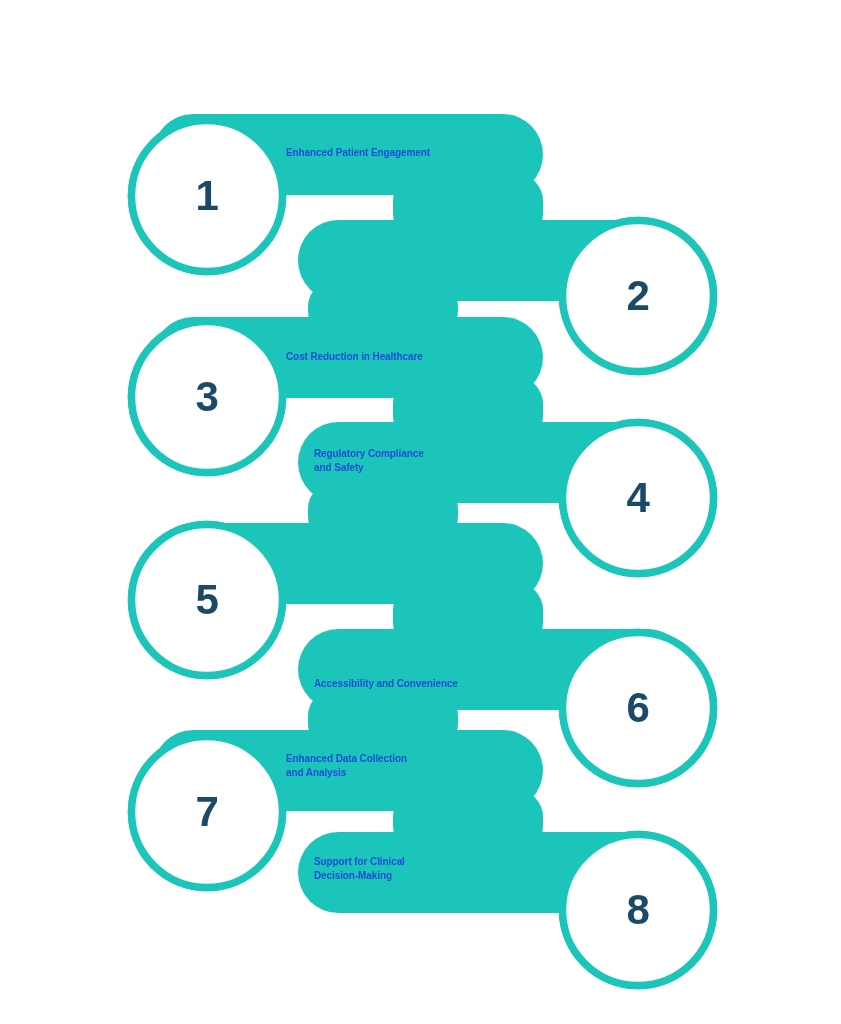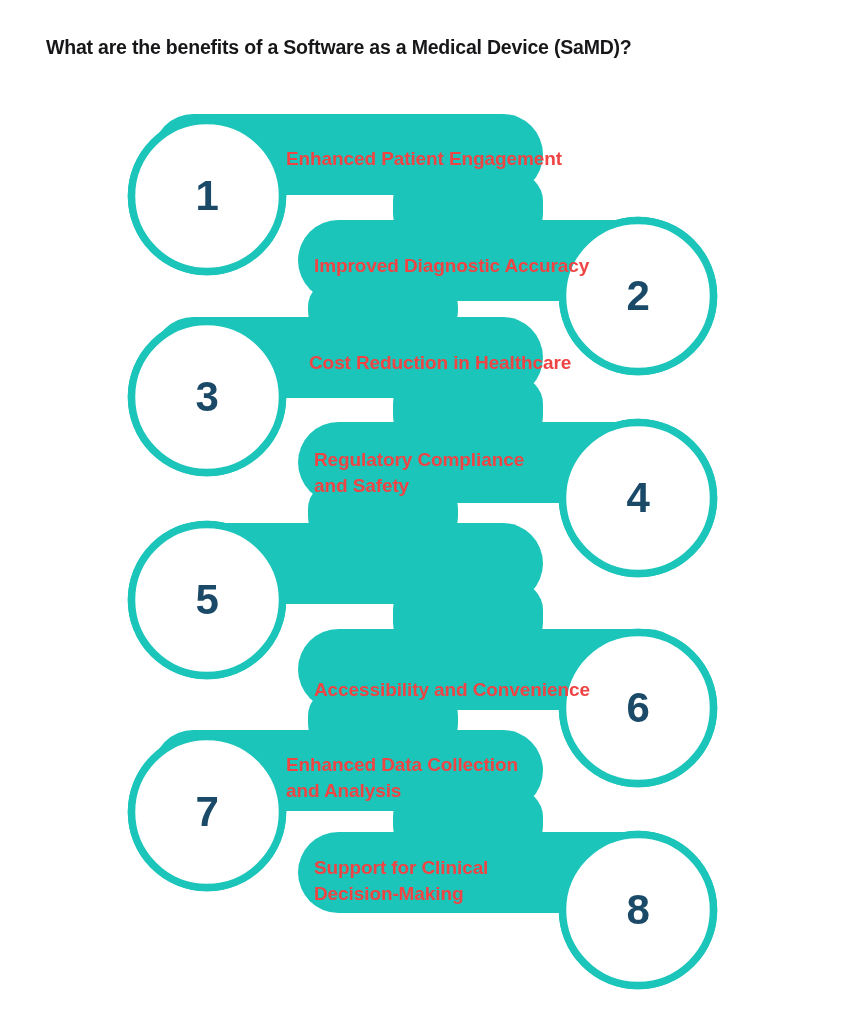--- a/index.html
+++ b/index.html
@@ -34,23 +34,23 @@
   .ribbon-svg {
     position: absolute;
     left: 0;
     top: 0;
     width: 841px;
     height: 1024px;
     overflow: visible;
   }
   .item-label {
     position: absolute;
-    font-size: 19px;
+    font-size: 10px;
     font-weight: bold;
-    color: #ef4444;
+    color: #1d4ed8;
     line-height: 1.35;
     letter-spacing: -0.1px;
     white-space: pre-line;
   }
   .item-number {
     position: absolute;
     font-size: 42px;
     font-weight: bold;
     color: #1a4a68;
     text-align: center;
@@ -61,21 +61,20 @@
     position: absolute;
     inset: 0;
     pointer-events: none;
   }
 </style>
 </head>
 <body>
 
 <div id="canvas">
 
-  <div id="page-title">What are the benefits of a Software as a Medical Device (SaMD)?</div>
 
   <svg class="ribbon-svg" viewBox="0 0 841 1024" width="841" height="1024" aria-hidden="true">
     <g id="ribbon-pills">
         <rect x="153" y="114" width="390" height="81" rx="40.5" ry="40.5" fill="#1cc5ba"></rect>
         <circle cx="207" cy="196" r="79.25" fill="#1cc5ba"></circle>
         <rect x="298" y="220" width="390" height="81" rx="40.5" ry="40.5" fill="#1cc5ba"></rect>
         <circle cx="638" cy="296" r="79.25" fill="#1cc5ba"></circle>
         <rect x="153" y="317" width="390" height="81" rx="40.5" ry="40.5" fill="#1cc5ba"></rect>
         <circle cx="207" cy="397" r="79.25" fill="#1cc5ba"></circle>
         <rect x="298" y="422" width="390" height="81" rx="40.5" ry="40.5" fill="#1cc5ba"></rect>
@@ -105,22 +104,21 @@
         <circle cx="638" cy="498" r="75.5" fill="#ffffff" stroke="#1cc5ba" stroke-width="7.5"></circle>
         <circle cx="207" cy="600" r="75.5" fill="#ffffff" stroke="#1cc5ba" stroke-width="7.5"></circle>
         <circle cx="638" cy="708" r="75.5" fill="#ffffff" stroke="#1cc5ba" stroke-width="7.5"></circle>
         <circle cx="207" cy="812" r="75.5" fill="#ffffff" stroke="#1cc5ba" stroke-width="7.5"></circle>
         <circle cx="638" cy="910" r="75.5" fill="#ffffff" stroke="#1cc5ba" stroke-width="7.5"></circle>
       </g>
   </svg>
 
   <div class="layer-labels" id="labels-layer">
       <div class="item-label" style="left: 286px; top: 146px;">Enhanced Patient Engagement</div>
-      <div class="item-label" style="left: 314px; top: 253px;">Improved Diagnostic Accuracy</div>
-      <div class="item-label" style="left: 286px; top: 350px; margin-left: 23px;">Cost Reduction in Healthcare</div>
+      <div class="item-label" style="left: 286px; top: 350px;">Cost Reduction in Healthcare</div>
       <div class="item-label" style="left: 314px; top: 447px;">Regulatory Compliance
 and Safety</div>
       <div class="item-label" style="left: 314px; top: 661px; margin-top: 16px;">Accessibility and Convenience</div>
       <div class="item-label" style="left: 314px; top: 855px;">Support for Clinical
 Decision-Making</div>
       <div class="item-label" style="left: 286px; top: 752px;">Enhanced Data Collection
 and Analysis</div>
     </div>
   <div class="layer-numbers" id="numbers-layer">
       <div class="item-number" style="left: 177px; top: 175px; width: 60px;">1</div>

